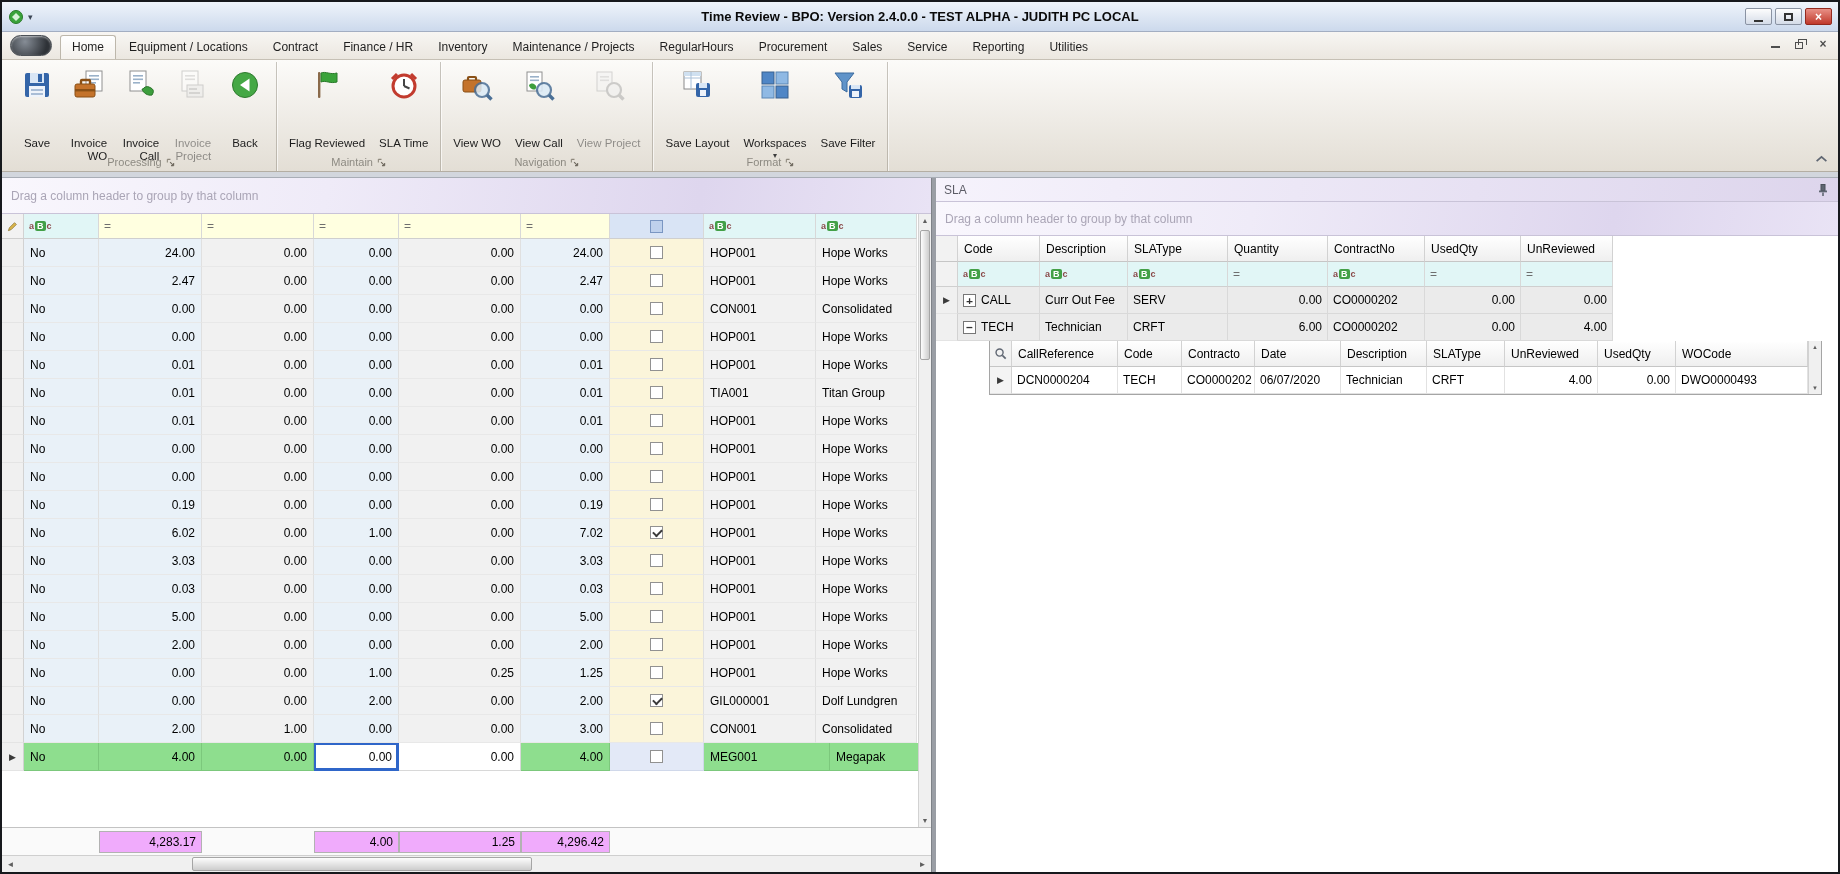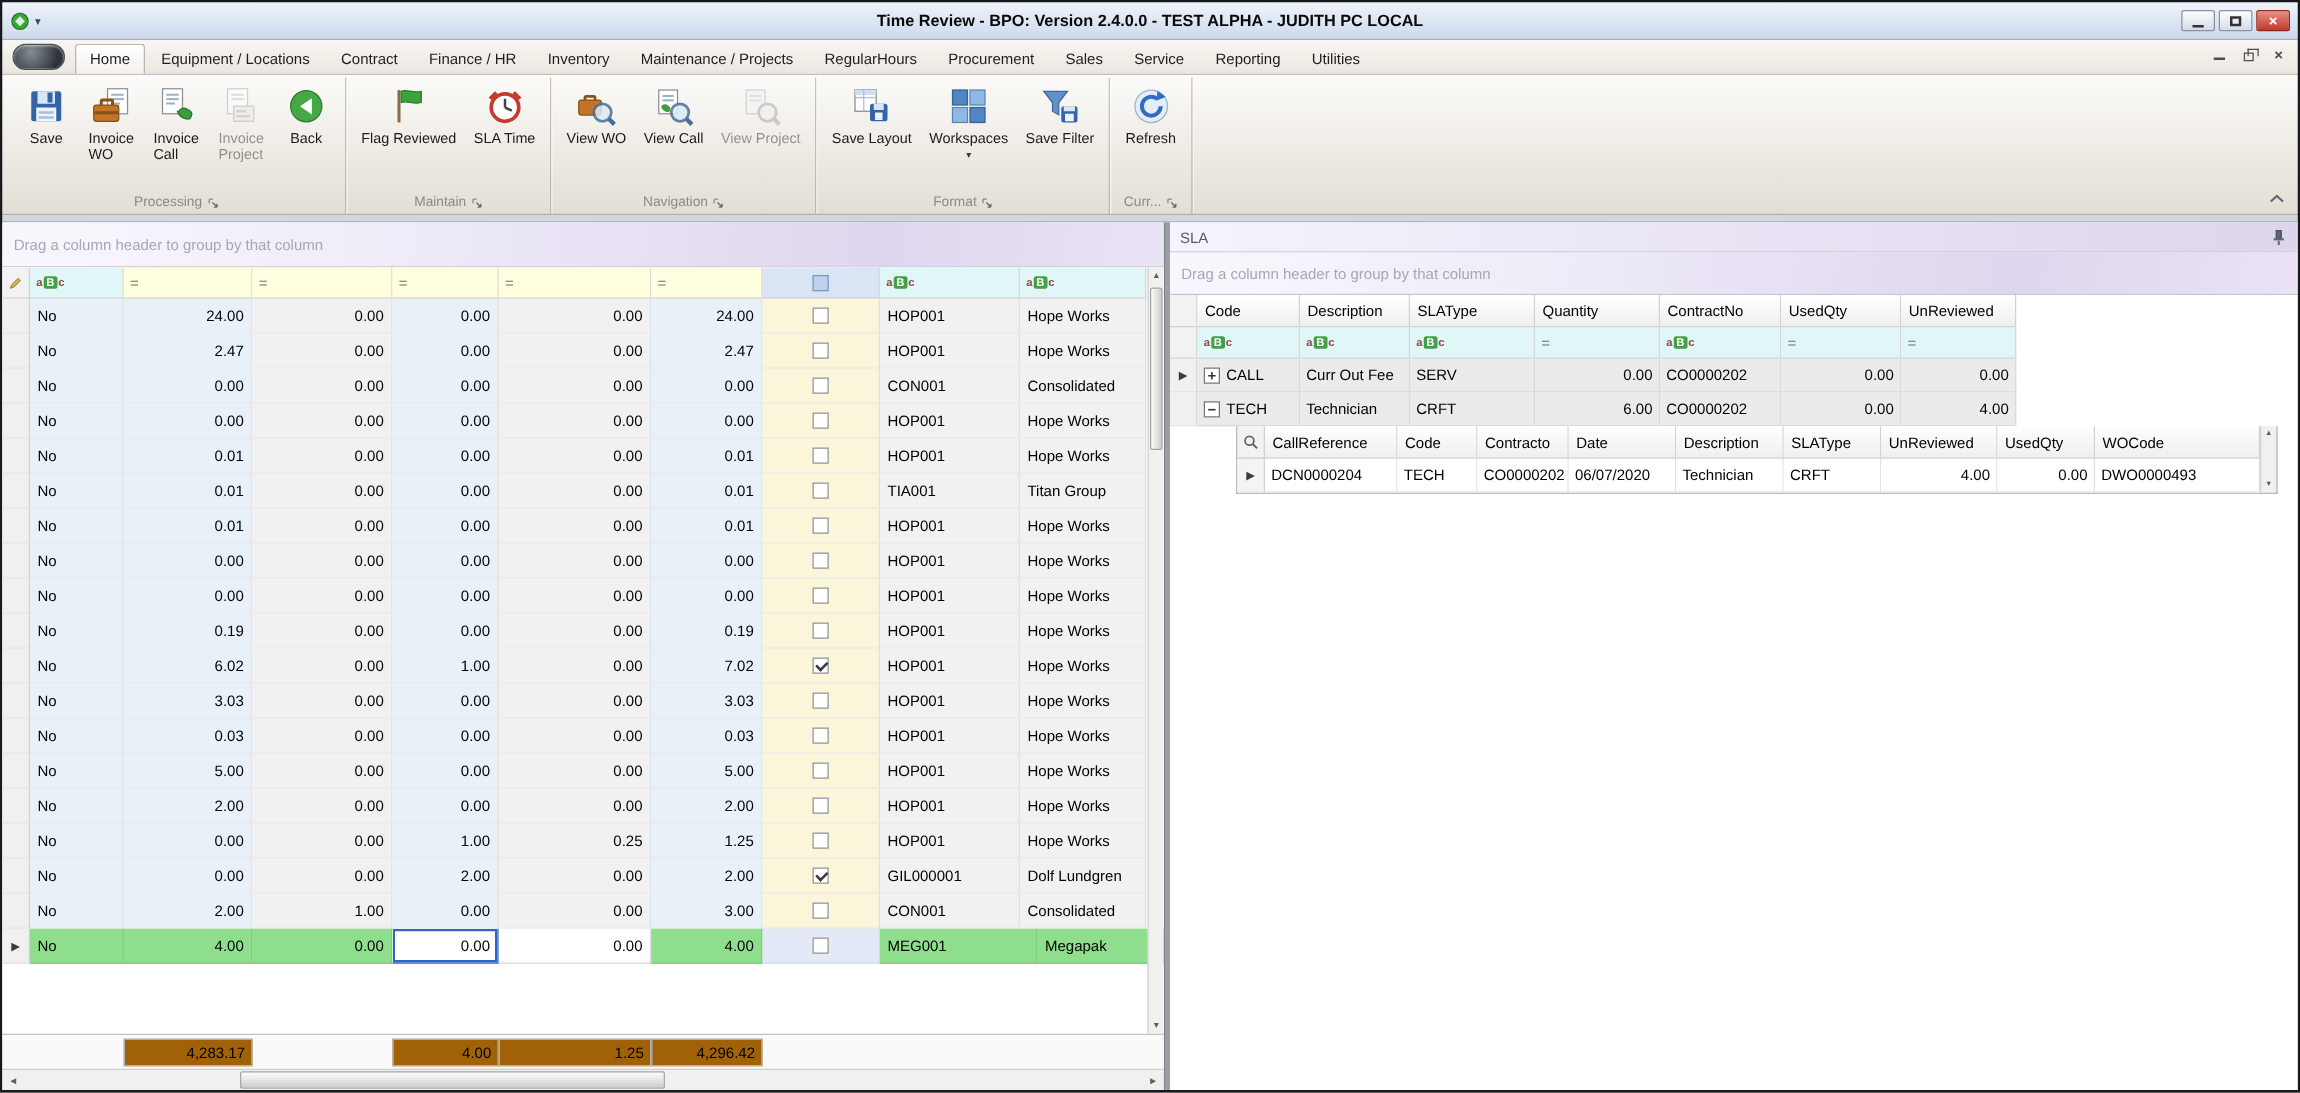--- a/index.html
+++ b/index.html
@@ -46,21 +46,21 @@
   .ribbon { height: 112px; flex: 0 0 auto; position: relative;
     background: linear-gradient(#fcfbf9, #eeebe5 55%, #e3ded5);
     border-bottom: 1px solid #b4aea3; display: flex; align-items: stretch; padding: 2px 4px 0; }
   .rgroup { position: relative; padding: 2px 5px 18px; border-right: 1px solid rgba(148,142,130,.5);
     box-shadow: 1px 0 0 rgba(255,255,255,.65); }
   .rbuttons { display: flex; align-items: flex-start; }
   .rbtn { display: flex; flex-direction: column; align-items: center; padding: 5px 7px 2px;
     min-width: 52px; border-radius: 3px; }
   .rbtn .icon { width: 32px; height: 32px; margin-bottom: 4px; }
   .rbtn .icon svg { width: 32px; height: 32px; display: block; }
-  .rlabel { text-align: left; font-size: 11.5px; line-height: 13px; color: #1c1c1c; white-space: pre-line; }
+  .rlabel { text-align: right; font-size: 11.5px; line-height: 13px; color: #1c1c1c; white-space: pre-line; margin-top: 32px; }
   .rcaret { font-size: 8px; color: #3c3c3c; margin-top: 1px; }
   .rbtn.disabled { opacity: .45; filter: grayscale(.9); }
   .glabel { position: absolute; left: 0; right: 0; bottom: 3px; display: flex; justify-content: center;
     align-items: center; gap: 4px; color: #8d8a82; font-size: 11px; }
   .glabel .icon svg { width: 9px; height: 9px; display: block; }
   .ribbon-collapse { position: absolute; right: 10px; bottom: 8px; }
   .ribbon-collapse svg { width: 13px; height: 8px; display: block; }
   .gapstrip { height: 6px; flex: 0 0 auto; background: #d2d6dd; border-bottom: 1px solid #a8adb6; }
 
   
@@ -117,21 +117,21 @@
   .dcell.center { justify-content: center; }
   .dcell.tint-blue { background: #e9f1f8; }
   .dcell.tint-yellow { background: #fbf5da; }
   .drow.selected .dcell { background: #8ede8e; border-color: #7cc87c; }
   .drow.selected .dcell.sel-check { background: #e3e9f7; border-color: #d0d8ea; }
   .drow.selected .dcell.sel-white { background: #ffffff; border-color: #d8d8d8; }
   .drow.selected .dcell.focused { background: #ffffff; box-shadow: inset 0 0 0 2px #2f66c9; border-color: #2f66c9; }
 
   
   .sumrow { height: 28px; flex: 0 0 auto; position: relative; background: #fafafa; border-top: 1px solid #c3c3c3; }
-  .sumbox { position: absolute; top: 3px; height: 22px; border: 1px solid #b2b2b2; background: #a16207;
+  .sumbox { position: absolute; top: 3px; height: 22px; border: 1px solid #b2b2b2; background: #f0abfc;
     display: flex; align-items: center; justify-content: flex-end; padding-right: 5px; }
   .hscroll { height: 17px; flex: 0 0 auto; background: #f0f0f0; border-top: 1px solid #cfcfcf; position: relative; }
   .sarrow { position: absolute; top: 0; width: 17px; height: 16px; display: flex; align-items: center;
     justify-content: center; color: #5f5f5f; font-size: 8px; }
   .sarrow.left { left: 0; } .sarrow.right { right: 0; }
   .hthumb { position: absolute; top: 1px; height: 14px; left: 190px; width: 340px;
     background: linear-gradient(#fdfdfd, #cdcdcd); border: 1px solid #a5a5a5; border-radius: 2px; }
   .vscroll { position: absolute; top: 0; bottom: 0; right: 0; width: 13px; background: #f0f0f0;
     border-left: 1px solid #d2d2d2; }
   .varrow { position: absolute; left: 0; right: 0; height: 13px; display: flex; align-items: center;
@@ -424,43 +424,20 @@
                   <rect x="17" y="16" width="13" height="13" rx="2" fill="#3465a8"></rect>
                   <rect x="19" y="16" width="9" height="4" fill="#d9e6f5"></rect>
                   <rect x="20" y="22" width="7" height="6" fill="#eef3fa"></rect>
                 </svg>
               </span>
               <div class="rlabel">Save Filter</div>
             </div>
           </div>
           <div class="glabel">
             <div class="gtext">Format</div>
-            <span class="icon">
-              <svg viewBox="0 0 10 10">
-                <path d="M1.5 1.5 H5 M1.5 1.5 V5" fill="none" stroke="#8f897d" stroke-width="1.2"></path>
-                <path d="M4.5 4.5 L8.5 8.5 M8.5 8.5 H5.6 M8.5 8.5 V5.6" fill="none" stroke="#6f695f" stroke-width="1.2"></path>
-              </svg>
-            </span>
-          </div>
-        </div>
-        <div class="rgroup">
-          <div class="rbuttons">
-            <div class="rbtn">
-              <span class="icon">
-                <svg viewBox="0 0 32 32">
-                  <circle cx="16" cy="16" r="13" fill="#e4edf8" stroke="#9ab4d0"></circle>
-                  <path d="M23.5 16a7.5 7.5 0 1 1-3-6" fill="none" stroke="#2f6fc1" stroke-width="3.2"></path>
-                  <path d="M21 3.5 L27.5 8.5 L20 11.5 Z" fill="#2f6fc1"></path>
-                </svg>
-              </span>
-              <div class="rlabel">Refresh</div>
-            </div>
-          </div>
-          <div class="glabel">
-            <div class="gtext">Curr...</div>
             <span class="icon">
               <svg viewBox="0 0 10 10">
                 <path d="M1.5 1.5 H5 M1.5 1.5 V5" fill="none" stroke="#8f897d" stroke-width="1.2"></path>
                 <path d="M4.5 4.5 L8.5 8.5 M8.5 8.5 H5.6 M8.5 8.5 V5.6" fill="none" stroke="#6f695f" stroke-width="1.2"></path>
               </svg>
             </span>
           </div>
         </div>
       </div>
     <div class="ribbon-collapse">

